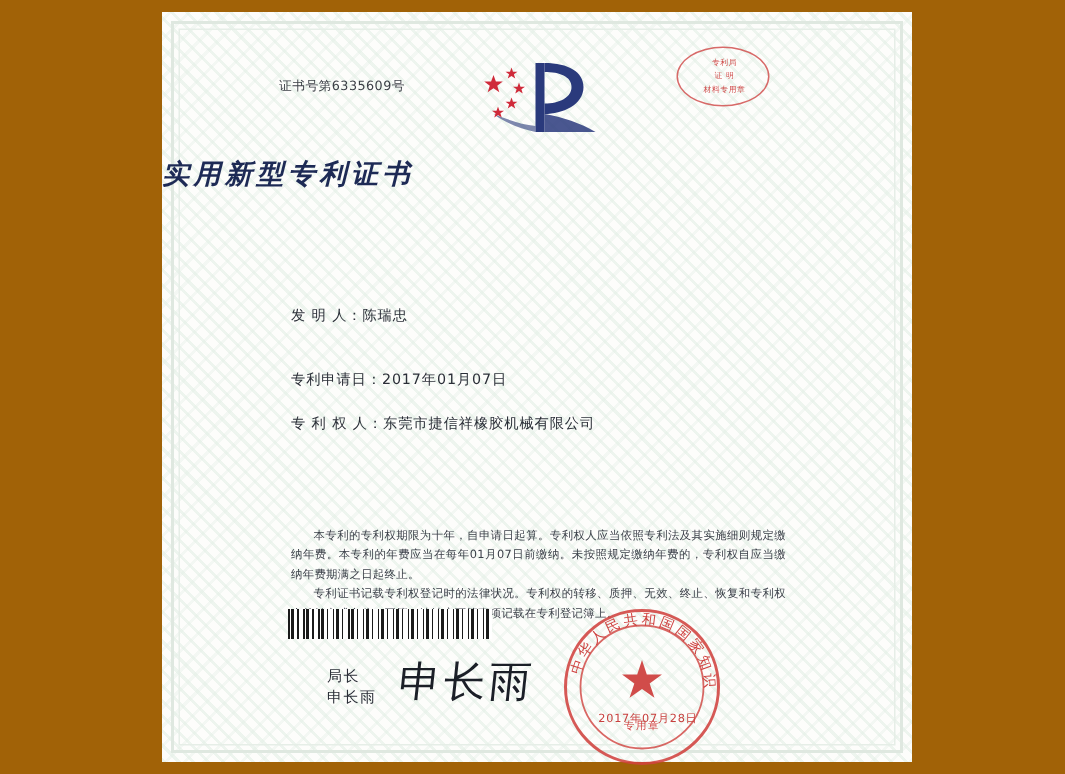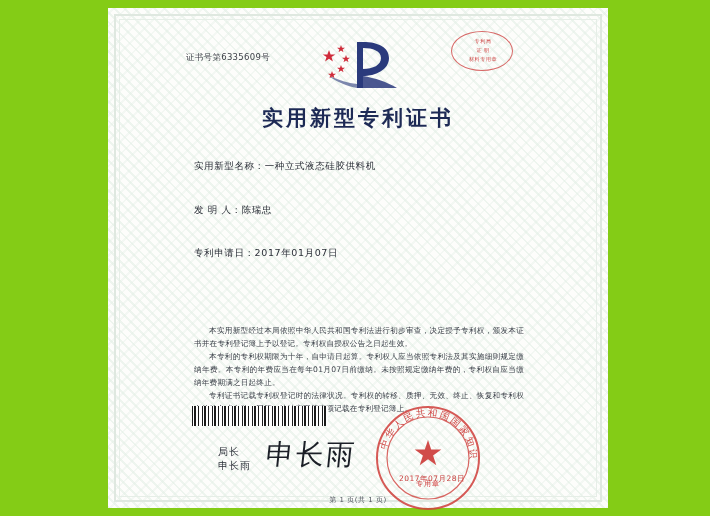--- a/index.html
+++ b/index.html
@@ -10,21 +10,21 @@
   body {
     width: 710px;
     height: 516px;
     overflow: hidden;
     font-family: "DejaVu Sans", sans-serif;
   }
   #page {
     position: relative;
     width: 710px;
     height: 516px;
-    background: #84cc16;
+    background: #a16207;
   }
   
   #paper {
     position: absolute;
     left: 108px;
     top: 8px;
     width: 500px;
     height: 500px;
     background: #fdfdfb;
   }
@@ -104,26 +104,27 @@
     width: 92px;
     height: 58px;
   }
 
   
   #doc-title {
     position: absolute;
     left: 0;
     top: 96px;
     width: 500px;
-    text-align: center;
-    font-size: 21px;
+    text-align: left;
+    font-size: 18px;
     font-weight: bold;
     color: #1d2a55;
     letter-spacing: 3px;
     font-family: "DejaVu Sans", sans-serif;
+    font-style: italic;
   }
 
   
   .field {
     position: absolute;
     left: 86px;
     font-size: 9.5px;
     color: #2b2f38;
     letter-spacing: 0.6px;
     white-space: nowrap;
@@ -266,31 +267,30 @@
           <polygon points="28,9 29,11.8 32,11.8 29.6,13.5 30.5,16.3 28,14.6 25.5,16.3 26.4,13.5 24,11.8 27,11.8"></polygon>
           <polygon points="33,19 34,21.8 37,21.8 34.6,23.5 35.5,26.3 33,24.6 30.5,26.3 31.4,23.5 29,21.8 32,21.8"></polygon>
           <polygon points="28,29 29,31.8 32,31.8 29.6,33.5 30.5,36.3 28,34.6 25.5,36.3 26.4,33.5 24,31.8 27,31.8"></polygon>
           <polygon points="19,35 20,37.8 23,37.8 20.6,39.5 21.5,42.3 19,40.6 16.5,42.3 17.4,39.5 15,37.8 18,37.8"></polygon>
         </g>
       </svg>
     </div>
 
     <div id="doc-title">实用新型专利证书</div>
 
-    <div class="field" style="top:152px">
-      <span class="label">实用新型名称：</span><span class="value">一种立式液态硅胶供料机</span>
-    </div>
     <div class="field" style="top:196px">
       <span class="label">发 明 人：</span><span class="value">陈瑞忠</span>
     </div>
     <div class="field" style="top:239px">
       <span class="label">专利申请日：</span><span class="value">2017年01月07日</span>
     </div>
-
-    <div class="para" style="top:316px">本实用新型经过本局依照中华人民共和国专利法进行初步审查，决定授予专利权，颁发本证书并在专利登记簿上予以登记。专利权自授权公告之日起生效。</div>
+    <div class="field" style="top:268px">
+      <span class="label">专 利 权 人：</span><span class="value">东莞市捷信祥橡胶机械有限公司</span>
+    </div>
+
     <div class="para" style="top:342px">本专利的专利权期限为十年，自申请日起算。专利权人应当依照专利法及其实施细则规定缴纳年费。本专利的年费应当在每年01月07日前缴纳。未按照规定缴纳年费的，专利权自应当缴纳年费期满之日起终止。</div>
     <div class="para" style="top:381px">专利证书记载专利权登记时的法律状况。专利权的转移、质押、无效、终止、恢复和专利权人的姓名或名称、国籍、地址变更等事项记载在专利登记簿上。</div>
 
     <div id="barcode"></div>
 
     <div id="sig-label">
       <span>局长</span><br>
       <span>申长雨</span>
     </div>
     <div id="sig-hand">申长雨</div>
@@ -307,15 +307,14 @@
           <textPath href="#sealArcTop" startOffset="6%">中华人民共和国国家知识产权局</textPath>
         </text>
         <g fill="#cf4240" opacity="0.95">
           <polygon points="52,34 55.2,43.6 65.3,43.6 57.1,49.6 60.3,59.2 52,53.3 43.7,59.2 46.9,49.6 38.7,43.6 48.8,43.6"></polygon>
         </g>
         <text x="52" y="80" text-anchor="middle" font-size="7" fill="#cf4240" font-family="DejaVu Sans, sans-serif" letter-spacing="1">专用章</text>
       </svg>
     </div>
     <div id="seal-date">2017年07月28日</div>
 
-    <div id="footer">第 1 页(共 1 页)</div>
   </div>
 </div>
 
 </body></html>

